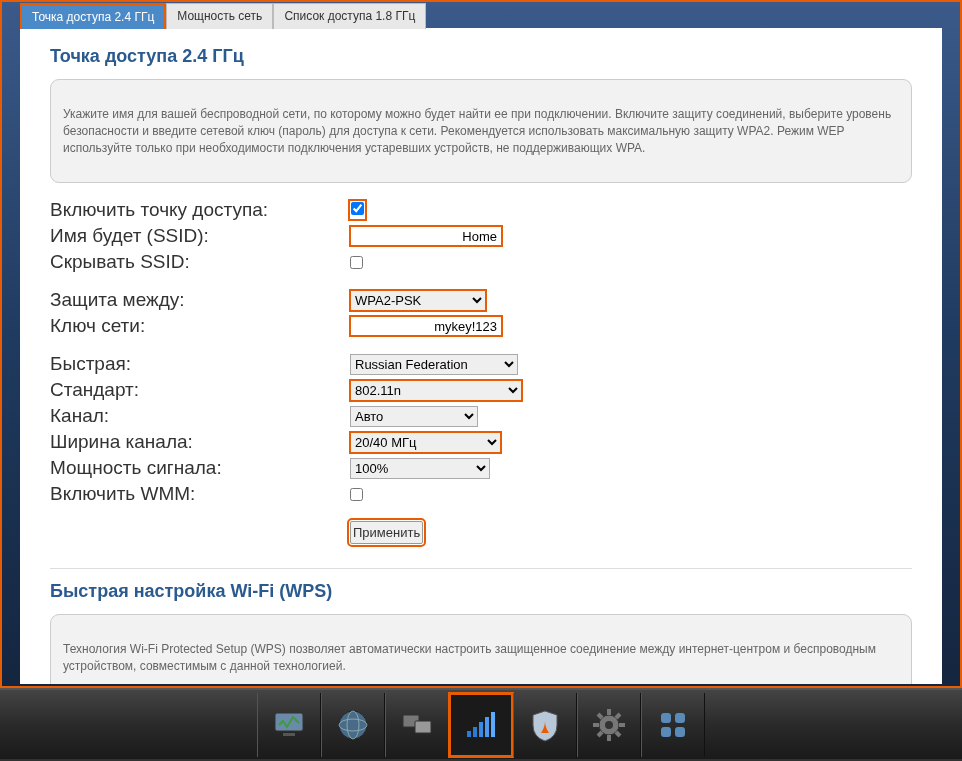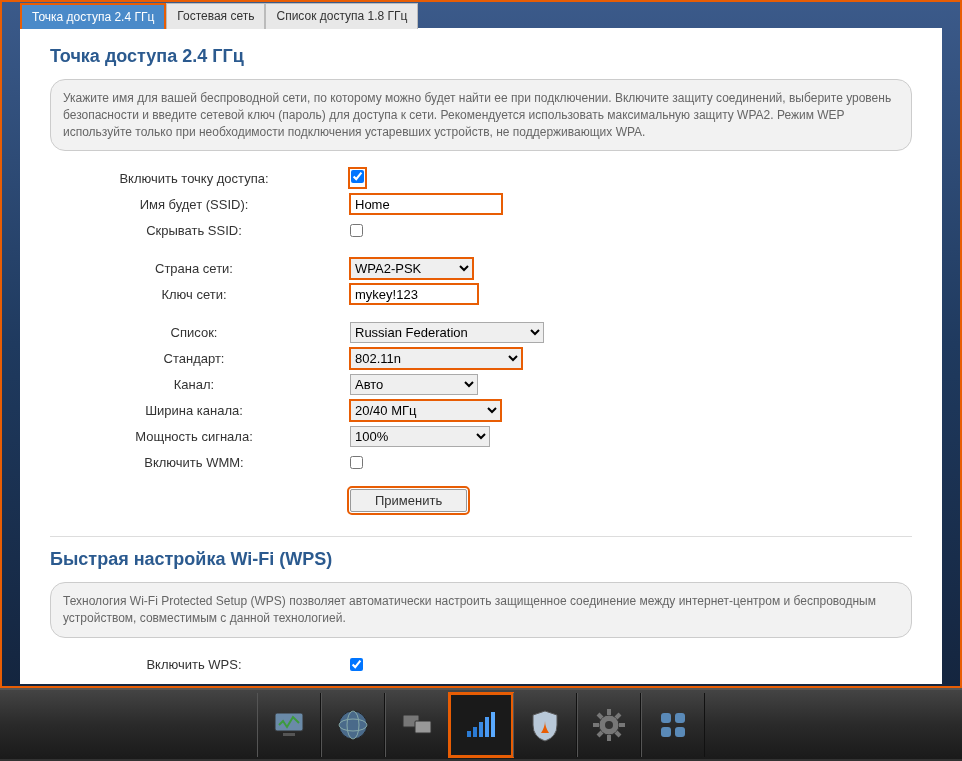--- a/index.html
+++ b/index.html
@@ -49,64 +49,65 @@
 h2.section-title {
   font-family: Verdana, sans-serif;
   font-size: 18px;
   font-weight: bold;
   color: #2b5a8f;
   margin-bottom: 12px;
 }
 .info-box {
   background: #f2f2f2;
   border: 1px solid #ccc;
-  border-radius: 15px;
-  padding: 10px 12px;
+  border-radius: 9px;
+  padding: 26px 12px;
   color: #666;
   font-size: 12px;
   line-height: 1.4;
   margin-bottom: 16px;
 }
 .form-row {
   display: flex;
   align-items: center;
   margin-bottom: 4px;
   min-height: 22px;
 }
 .form-label {
   width: 300px;
-  text-align: center;
+  text-align: left;
   padding-right: 12px;
   color: #333;
-  font-size: 13px;
+  font-size: 19px;
 }
 .form-control {
   display: flex;
   align-items: center;
 }
 .form-control input[type="text"] {
   height: 20px;
   padding: 1px 4px;
   font-size: 13px;
   border: 1px solid #aaa;
+  text-align: right;
 }
 .form-control select {
   height: 21px;
   font-size: 13px;
   border: 1px solid #aaa;
   background: #efefef;
 }
 .hl { outline: 2px solid #e85d04; outline-offset: -1px; }
 .hl-cb { outline: 2px solid #e85d04; padding: 1px; }
 .gap { height: 12px; }
 .btn {
   background: #f0f0f0;
   border: 1px solid #999;
   border-radius: 2px;
-  padding: 3px 24px;
+  padding: 3px 2px;
   font-size: 13px;
   color: #333;
   cursor: pointer;
 }
 .btn.hl { outline: 2px solid #e85d04; outline-offset: 1px; }
 hr.sep {
   border: none;
   border-top: 1px solid #ddd;
   margin: 24px 0 12px 0;
 }
@@ -135,21 +136,21 @@
   background: #1a1a1a;
 }
 .nav-icon svg { width: 40px; height: 40px; }
 </style>
 </head>
 <body>
 
 <div class="outer-frame">
   <div class="tabs">
     <div class="tab active">Точка доступа 2.4 ГГц</div>
-    <div class="tab">Гостевая сеть</div>
+    <div class="tab">Мощность сеть</div>
     <div class="tab">Список доступа 1.8 ГГц</div>
   </div>
   <div class="content">
 
     <h2 class="section-title">Точка доступа 2.4 ГГц</h2>
     <div class="info-box">Укажите имя для вашей беспроводной сети, по которому можно будет найти ее при подключении. Включите защиту соединений, выберите уровень безопасности и введите сетевой ключ (пароль) для доступа к сети. Рекомендуется использовать максимальную защиту WPA2. Режим WEP используйте только при необходимости подключения устаревших устройств, не поддерживающих WPA.</div>
 
     <div class="form-row">
       <div class="form-label">Включить точку доступа:</div>
       <div class="form-control">
@@ -165,38 +166,38 @@
     <div class="form-row">
       <div class="form-label">Скрывать SSID:</div>
       <div class="form-control">
           <input type="checkbox" style="">
         </div>
     </div>
 
     <div class="gap"></div>
 
     <div class="form-row">
-      <div class="form-label">Страна сети:</div>
-      <div class="form-control">
-          <select class="hl" style="width:123px"><option>WPA2-PSK</option></select>
+      <div class="form-label">Защита между:</div>
+      <div class="form-control">
+          <select class="hl" style="width:136px"><option>WPA2-PSK</option></select>
         </div>
     </div>
     <div class="form-row">
       <div class="form-label">Ключ сети:</div>
       <div class="form-control">
-          <input type="text" class="hl" style="width: 128px;" value="mykey!123">
+          <input type="text" class="hl" style="width: 152px;" value="mykey!123">
         </div>
     </div>
 
     <div class="gap"></div>
 
     <div class="form-row">
-      <div class="form-label">Список:</div>
-      <div class="form-control">
-          <select style="width:194px"><option>Russian Federation</option></select>
+      <div class="form-label">Быстрая:</div>
+      <div class="form-control">
+          <select style="width:168px"><option>Russian Federation</option></select>
         </div>
     </div>
     <div class="form-row">
       <div class="form-label">Стандарт:</div>
       <div class="form-control">
           <select class="hl" style="width:172px"><option>802.11n</option></select>
         </div>
     </div>
     <div class="form-row">
       <div class="form-label">Канал:</div>

